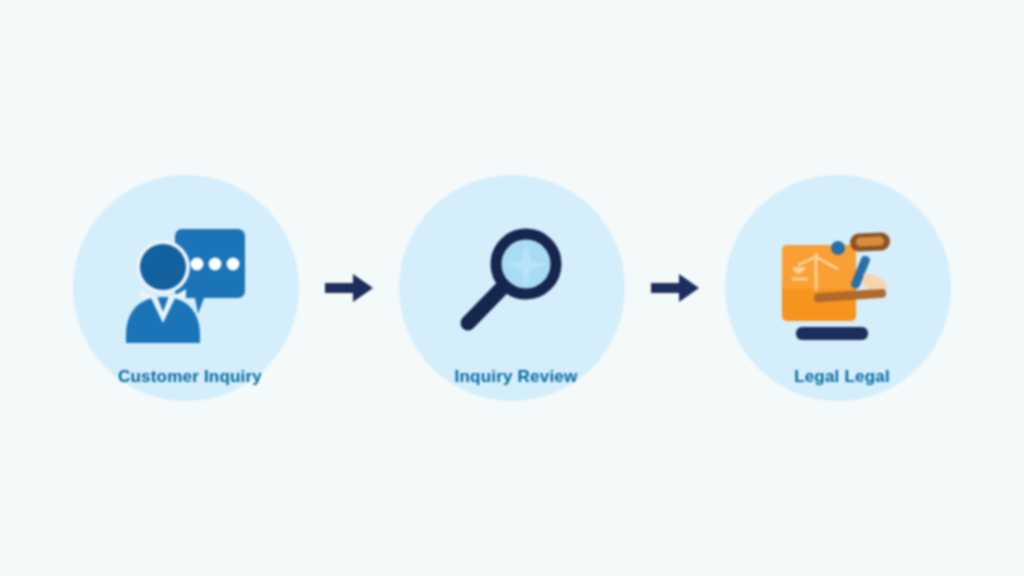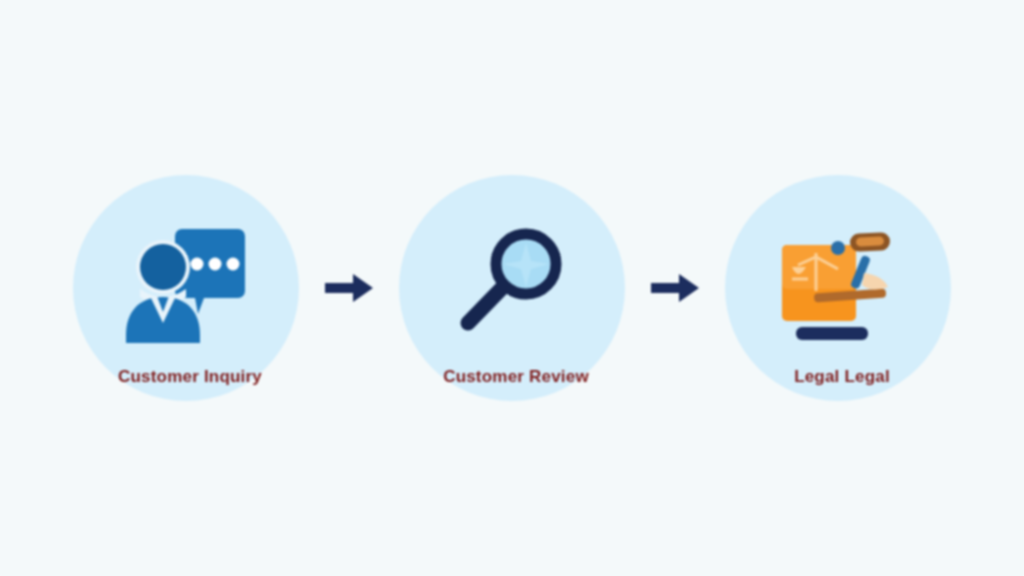--- a/index.html
+++ b/index.html
@@ -58,21 +58,21 @@
   }
 
   .step-label {
     position: absolute;
     left: 8px;
     right: 0;
     top: 192px;
     text-align: center;
     font-size: 17px;
     font-weight: 700;
-    color: #7f1d1d;
+    color: #0369a1;
     letter-spacing: .2px;
     font-family: "Liberation Sans", sans-serif;
     white-space: nowrap;
   }
 
   .arrow {
     flex: 0 0 auto;
     width: 100px;
     height: 60px;
     display: flex;
@@ -125,21 +125,21 @@
 
           <circle cx="80" cy="47" r="30" fill="#a8dcf5"></circle>
 
           <path d="M80 26 L85 44 L103 47 L85 52 L80 70 L75 52 L57 47 L75 44 Z" fill="#bbe5f8" opacity=".75"></path>
 
           <circle cx="80" cy="47" r="30" fill="none" stroke="#16264f" stroke-width="11"></circle>
 
           <line x1="57" y1="70" x2="22" y2="106" stroke="#16264f" stroke-width="15" stroke-linecap="round"></line>
         </svg>
       </div>
-      <div class="step-label">Customer Review</div>
+      <div class="step-label">Inquiry Review</div>
     </div>
 
     <div class="arrow">
       <svg viewBox="0 0 52 34" width="52" height="34" xmlns="http://www.w3.org/2000/svg">
         <path d="M2 12 H30 V3 L50 17 L30 31 V22 H2 Z" fill="#1c2d5e"></path>
       </svg>
     </div>
 
     <div class="step">
       <div class="step-icon">

